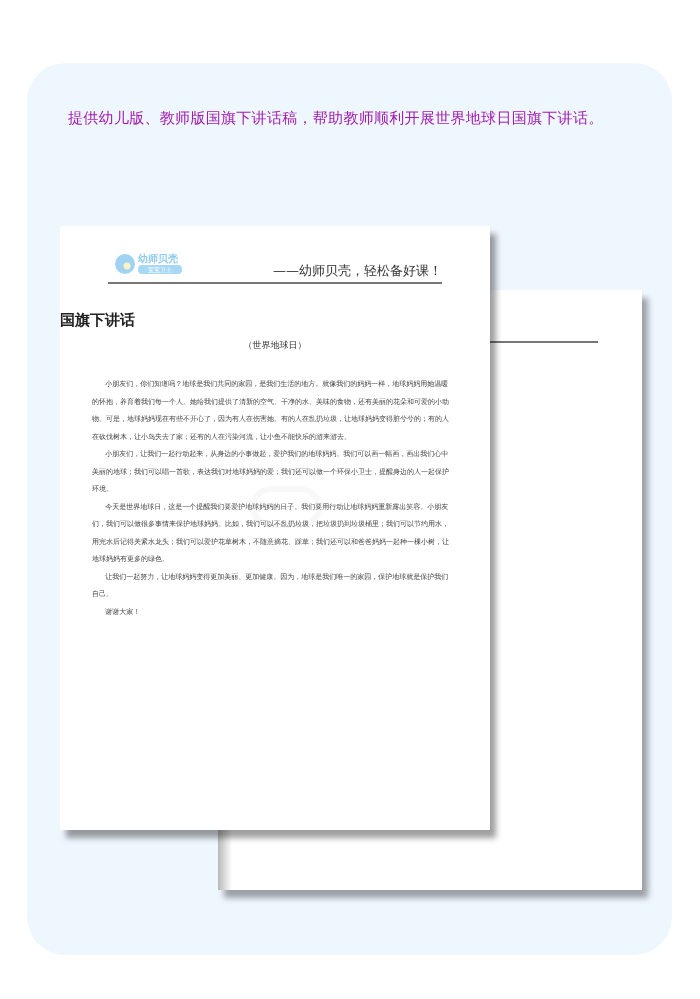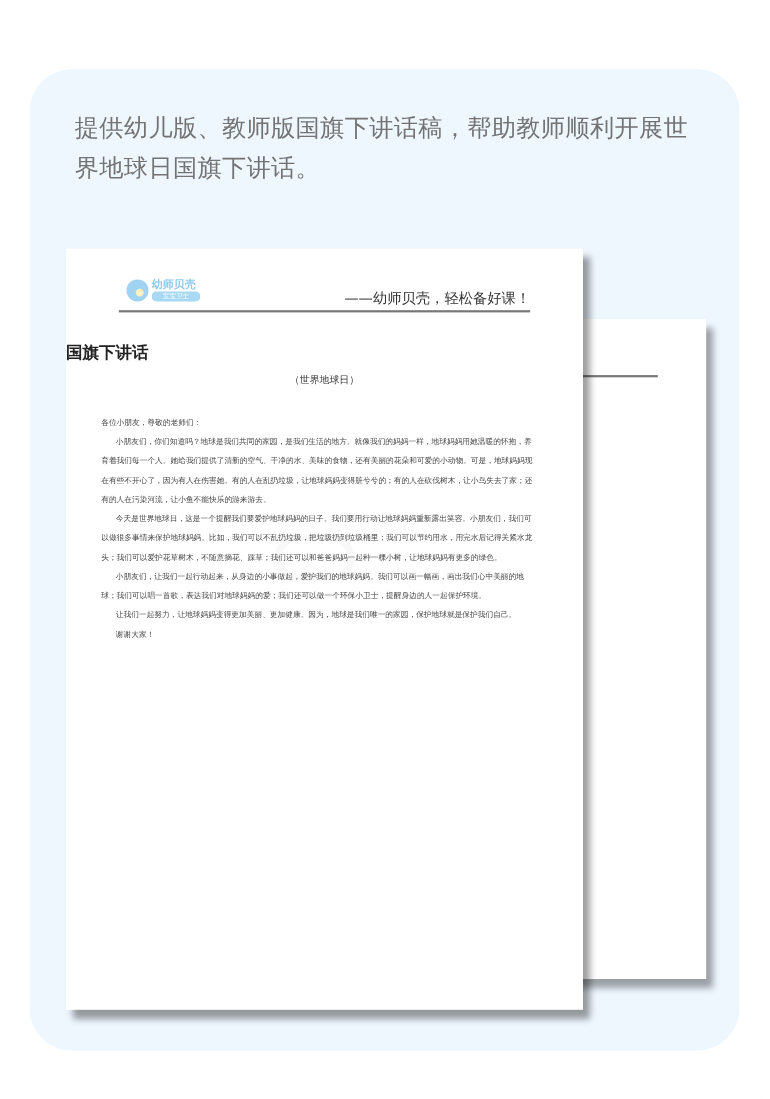--- a/index.html
+++ b/index.html
@@ -7,29 +7,29 @@
     width: 700px; height: 999px; background: #ffffff;
     font-family: "DejaVu Sans", "Liberation Sans", sans-serif;
     position: relative; overflow: hidden;
   }
   .card {
     position: absolute; left: 27px; top: 63px; width: 645px; height: 892px;
     background: #eef6fe; border-radius: 38px;
   }
   .headline {
     position: absolute; left: 68px; top: 100px; width: 570px;
-    font-size: 22px; line-height: 36px; color: #737373; letter-spacing: 0.3px;
+    font-size: 15px; line-height: 36px; color: #a21caf; letter-spacing: 0.3px;
     font-weight: 500;
   }
   .page {
     position: absolute; background: #ffffff;
     box-shadow: 6px 8px 6px rgba(0,0,0,0.35);
   }
   .page.back { left: 218px; top: 290px; width: 424px; height: 600px; }
-  .page.front { left: 60px; top: 226px; width: 430px; height: 692px; box-shadow: 6px 8px 6px rgba(0,0,0,0.38); padding-left: 40px; }
+  .page.front { left: 60px; top: 226px; width: 430px; height: 604px; box-shadow: 6px 8px 6px rgba(0,0,0,0.38); }
   .page.back::before {
     content: ""; position: absolute; left: 0; top: 0; bottom: 0; width: 14px;
     background: linear-gradient(to right, rgba(0,0,0,0.28), rgba(0,0,0,0));
   }
   .hdr-slogan { position: absolute; font-size: 13px; color: #333; }
   .hdr-rule { position: absolute; height: 1.5px; background: #777; }
   .front .hdr-slogan { right: 48px; top: 36px; }
   .front .hdr-rule { left: 48px; right: 48px; top: 56px; }
   .back .hdr-slogan { left: 258px; top: 35px; transform: translateX(-100%); white-space: nowrap; }
   .back .hdr-rule { left: 0; width: 380px; top: 51px; }
@@ -93,20 +93,19 @@
     <div class="shell"></div>
     <div class="name">幼师贝壳</div>
     <div class="tag">宝宝卫士</div>
   </div>
   <div class="hdr-slogan">——幼师贝壳，轻松备好课！</div>
   <div class="hdr-rule"></div>
   <div class="watermark"></div>
   <div class="doc-title">国旗下讲话</div>
   <div class="doc-sub">（世界地球日）</div>
   <div class="body">
-    <p class="greet">各位小朋友，尊敬的老师们：</p>
     <p>小朋友们，你们知道吗？地球是我们共同的家园，是我们生活的地方。就像我们的妈妈一样，地球妈妈用她温暖的怀抱，养育着我们每一个人。她给我们提供了清新的空气、干净的水、美味的食物，还有美丽的花朵和可爱的小动物。可是，地球妈妈现在有些不开心了，因为有人在伤害她。有的人在乱扔垃圾，让地球妈妈变得脏兮兮的；有的人在砍伐树木，让小鸟失去了家；还有的人在污染河流，让小鱼不能快乐的游来游去。</p>
+    <p>小朋友们，让我们一起行动起来，从身边的小事做起，爱护我们的地球妈妈。我们可以画一幅画，画出我们心中美丽的地球；我们可以唱一首歌，表达我们对地球妈妈的爱；我们还可以做一个环保小卫士，提醒身边的人一起保护环境。</p>
     <p>今天是世界地球日，这是一个提醒我们要爱护地球妈妈的日子。我们要用行动让地球妈妈重新露出笑容。小朋友们，我们可以做很多事情来保护地球妈妈。比如，我们可以不乱扔垃圾，把垃圾扔到垃圾桶里；我们可以节约用水，用完水后记得关紧水龙头；我们可以爱护花草树木，不随意摘花、踩草；我们还可以和爸爸妈妈一起种一棵小树，让地球妈妈有更多的绿色。</p>
-    <p>小朋友们，让我们一起行动起来，从身边的小事做起，爱护我们的地球妈妈。我们可以画一幅画，画出我们心中美丽的地球；我们可以唱一首歌，表达我们对地球妈妈的爱；我们还可以做一个环保小卫士，提醒身边的人一起保护环境。</p>
     <p>让我们一起努力，让地球妈妈变得更加美丽、更加健康。因为，地球是我们唯一的家园，保护地球就是保护我们自己。</p>
     <p>谢谢大家！</p>
   </div>
 </div>
 
 </body></html>

